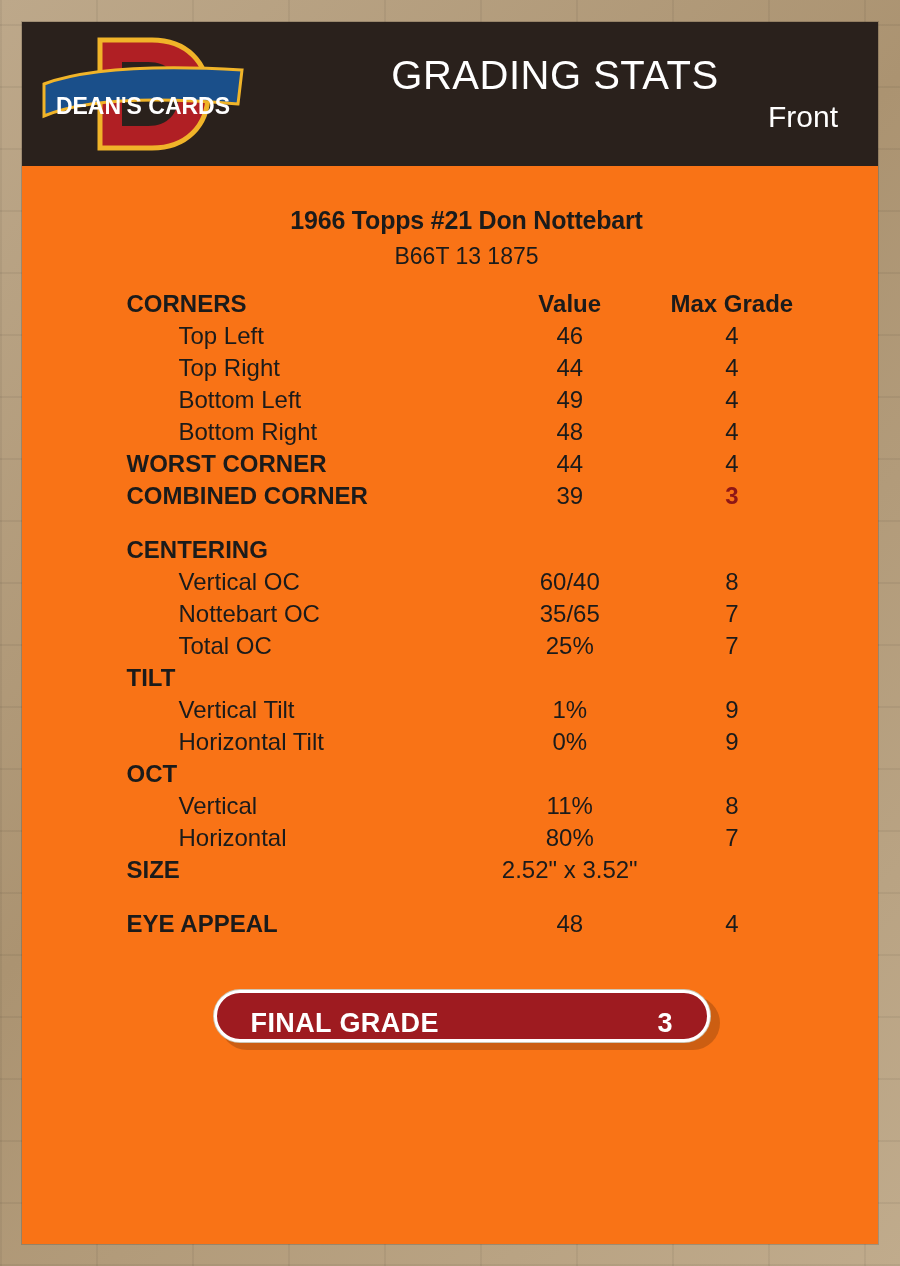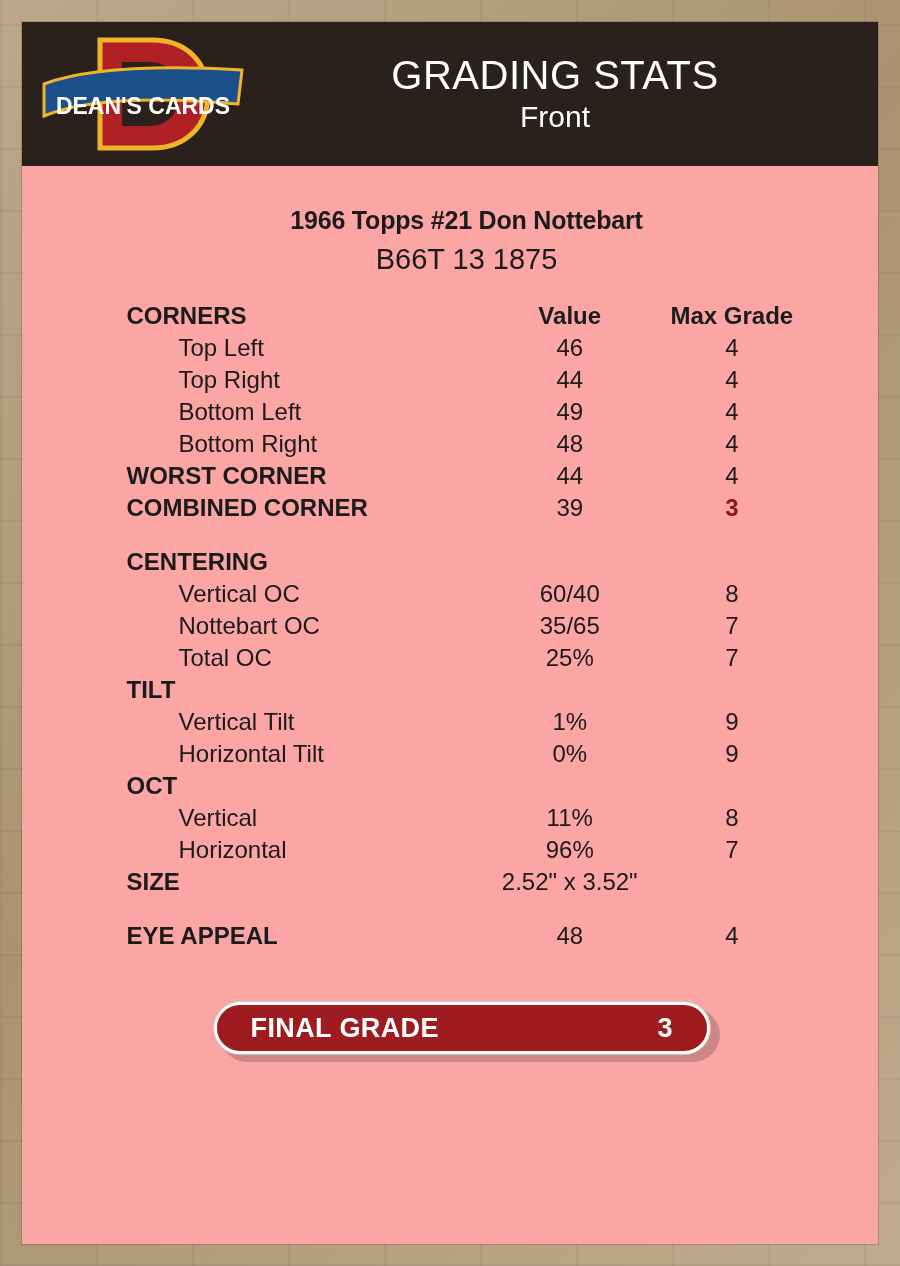--- a/index.html
+++ b/index.html
@@ -22,21 +22,21 @@
       repeating-linear-gradient(0deg, rgba(0,0,0,0.05) 0 2px, rgba(0,0,0,0) 2px 62px),
       repeating-linear-gradient(90deg, rgba(0,0,0,0.05) 0 2px, rgba(0,0,0,0) 2px 96px),
       linear-gradient(135deg, #bda88a 0%, #ab9371 45%, #c0ab8c 100%);
   }
   .sheet {
     position: absolute;
     left: 22px;
     top: 22px;
     width: 856px;
     height: 1222px;
-    background: #fca5a5;
+    background: #f97316;
     box-shadow: 0 0 0 1px rgba(0,0,0,0.15);
   }
   .header {
     height: 144px;
     background: #2a211c;
     display: flex;
     align-items: center;
     position: relative;
   }
   .logo {
@@ -54,39 +54,40 @@
   }
   .header-title {
     font-size: 40px;
     letter-spacing: 0.5px;
     line-height: 46px;
   }
   .header-subtitle {
     font-size: 30px;
     line-height: 38px;
     font-weight: normal;
+    text-align: right;
   }
   .body-area {
     padding: 40px 23px 0 56px;
     color: #1b1b1b;
   }
   .card-title {
     text-align: center;
     font-size: 25px;
     font-weight: bold;
     letter-spacing: -0.2px;
   }
   .card-subtitle {
     text-align: center;
-    font-size: 29px;
+    font-size: 23px;
     margin-top: 8px;
     font-weight: normal;
   }
   table.stats {
-    margin: 24px auto 0 auto;
+    margin: 18px auto 0 auto;
     border-collapse: collapse;
     width: 680px;
     font-size: 24px;
   }
   table.stats td {
     padding: 2px 0;
     vertical-align: baseline;
   }
   .col-label { width: 330px; }
   .col-value { width: 190px; text-align: center; }
@@ -112,21 +113,21 @@
   }
   .final-grade {
     position: relative;
     width: 496px;
     height: 52px;
     border-radius: 26px;
     background: #9e1b20;
     border: 3px solid #ffffff;
     box-shadow: 0 0 0 1px #cfc7b4;
     display: flex;
-    align-items: center;
+    align-items: flex-end;
     justify-content: space-between;
     padding: 0 34px;
     box-sizing: border-box;
     color: #ffffff;
     font-size: 27px;
     font-weight: bold;
   }
   .final-label { letter-spacing: 0.4px; }
   .final-value { font-size: 27px; }
 </style>
@@ -245,21 +246,21 @@
           <td class="col-value"></td>
           <td class="col-grade"></td>
         </tr>
         <tr>
           <td class="col-label indent">Vertical</td>
           <td class="col-value">11%</td>
           <td class="col-grade">8</td>
         </tr>
         <tr>
           <td class="col-label indent">Horizontal</td>
-          <td class="col-value">96%</td>
+          <td class="col-value">80%</td>
           <td class="col-grade">7</td>
         </tr>
 
         <tr class="section-head">
           <td class="col-label">SIZE</td>
           <td class="col-value" style="font-weight:normal">2.52" x 3.52"</td>
           <td class="col-grade"></td>
         </tr>
 
         <tr class="spacer">

